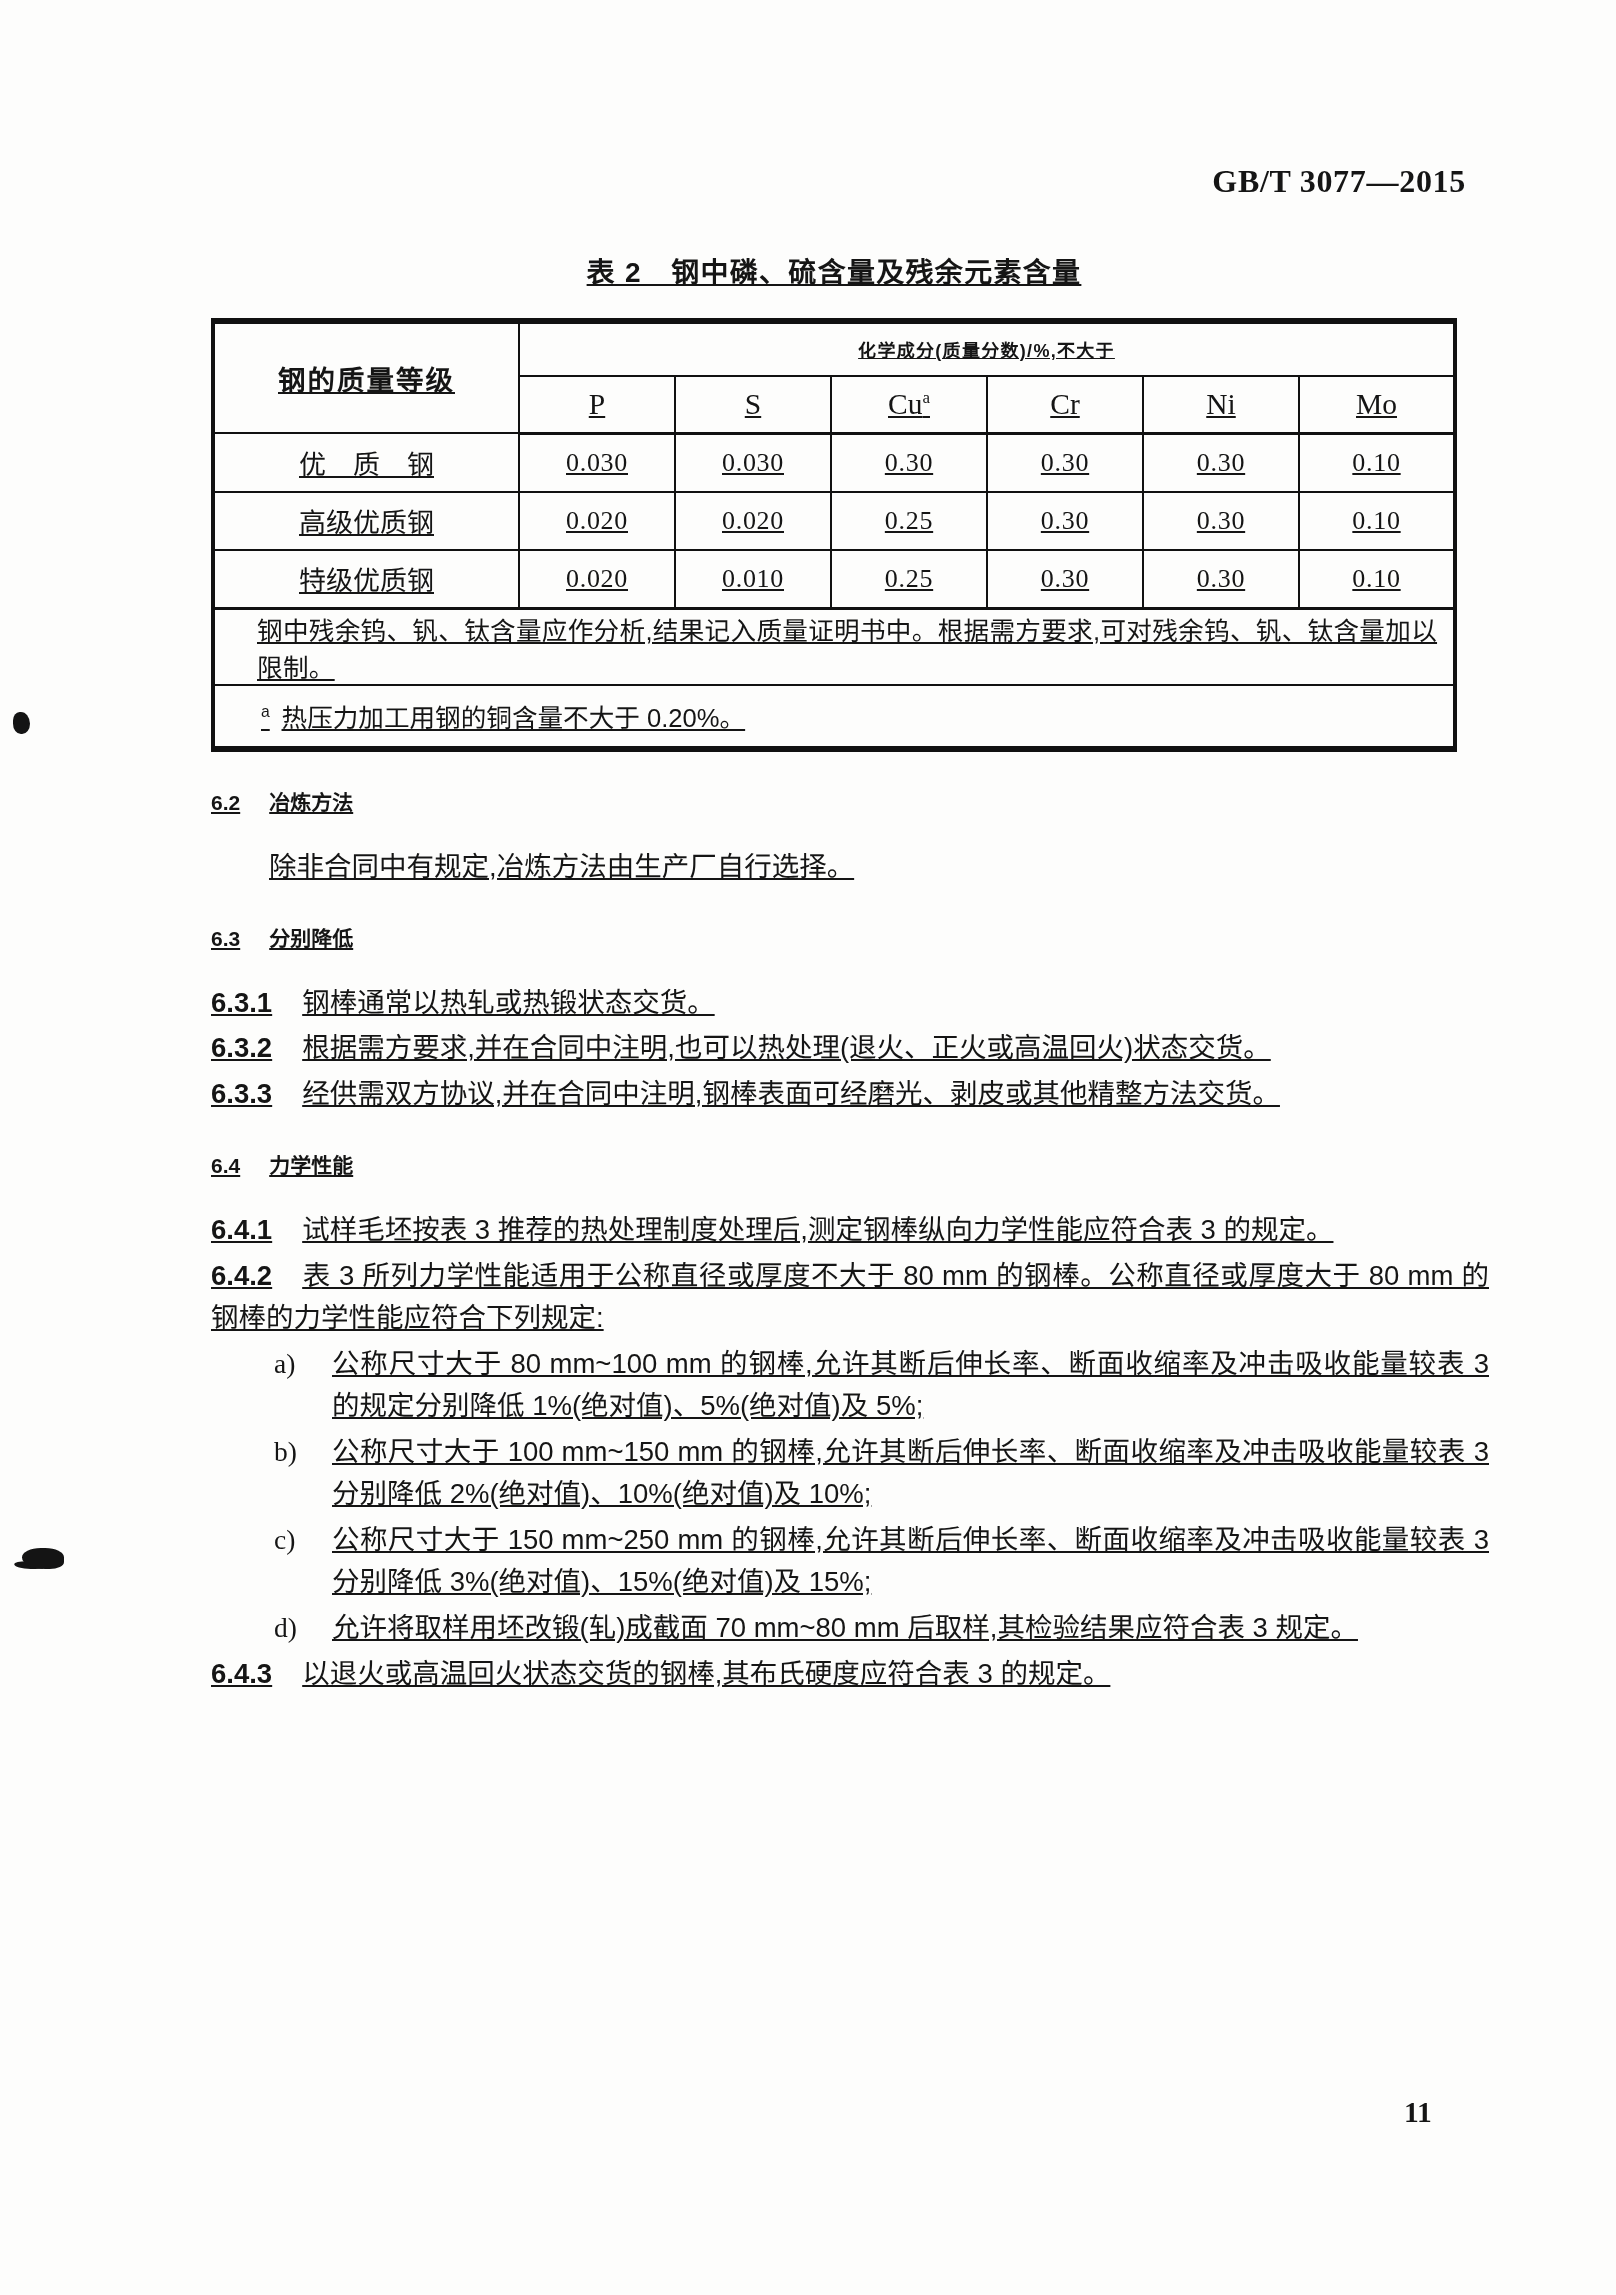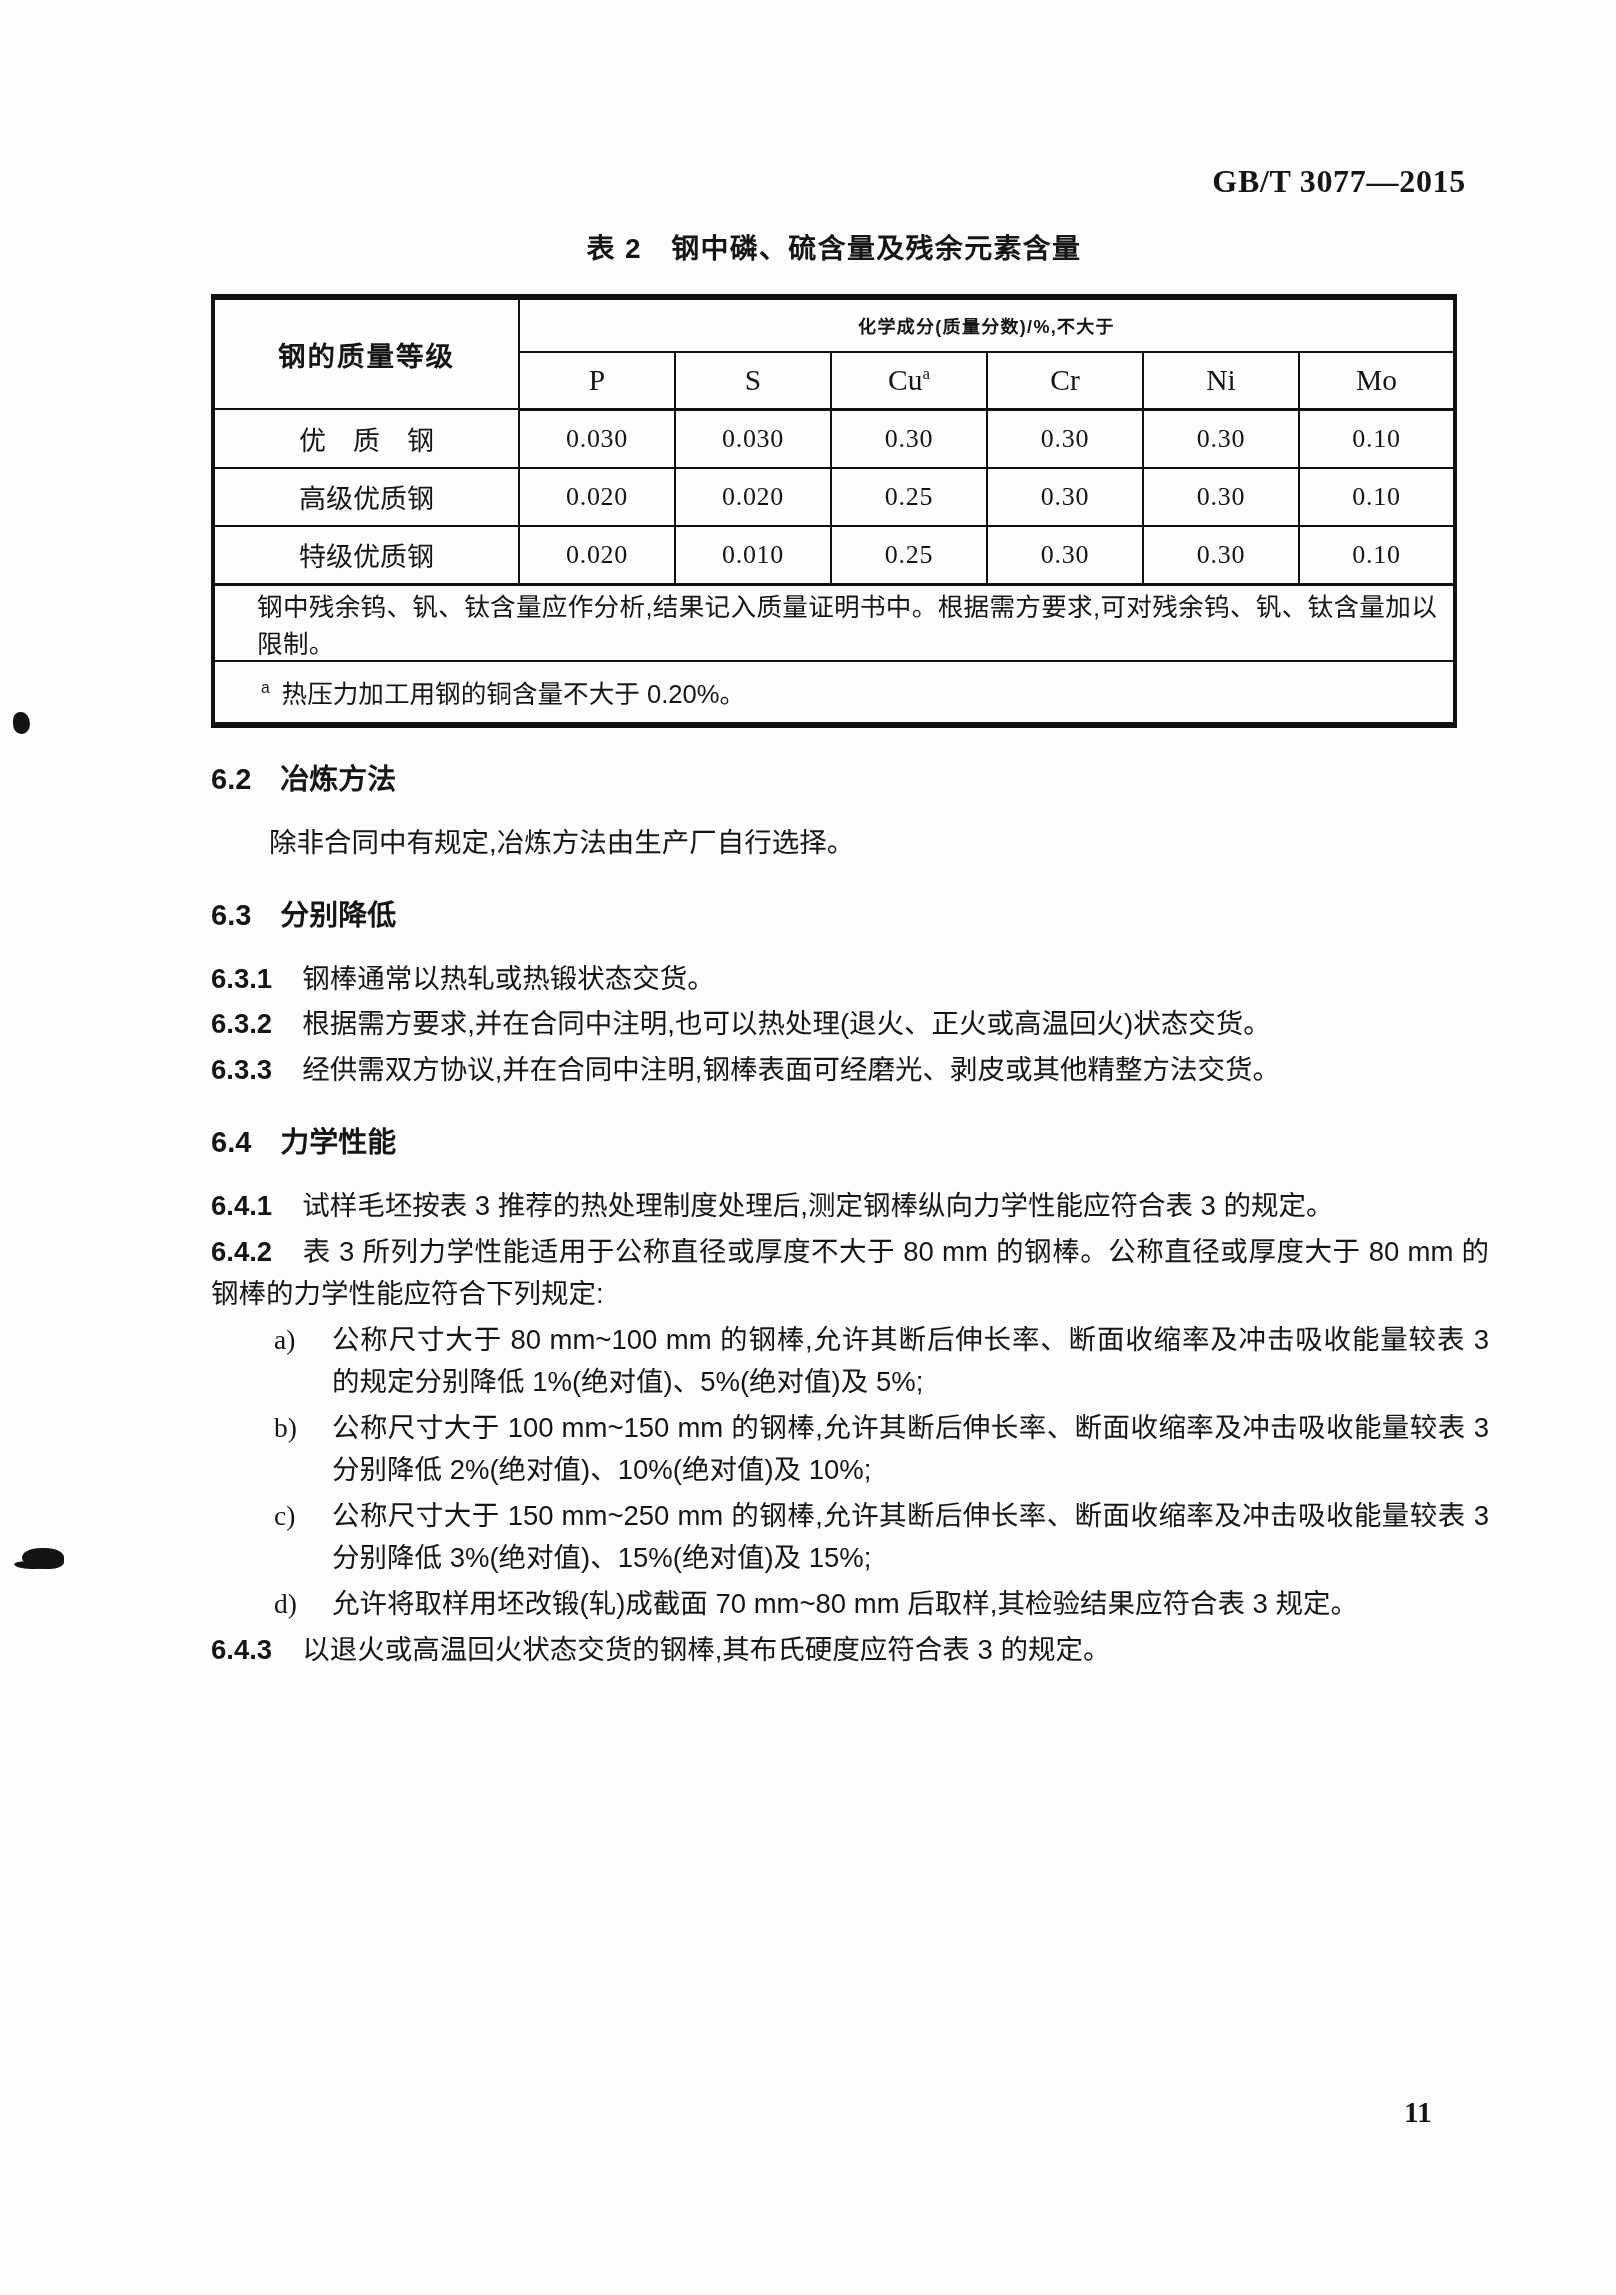--- a/index.html
+++ b/index.html
@@ -11,21 +11,21 @@
     font-family:"Liberation Sans",sans-serif;
     overflow:hidden;
   }
   
   .doc-header{
     position:absolute;top:163px;right:150px;
     font-family:"Liberation Serif",serif;
     font-weight:bold;font-size:32px;letter-spacing:0.7px;
   }
   
-  .content{position:absolute;left:211px;top:232px;width:1278px;}
+  .content{position:absolute;left:211px;top:256px;width:1278px;text-decoration:underline;}
   .table-title{
     width:1246px;text-align:center;
     font-size:28px;font-weight:bold;letter-spacing:1.3px;
     line-height:34px;margin:0 0 27.5px 0;
   }
   table.spec{
     width:1246px;border-collapse:collapse;table-layout:fixed;
     border:4.6px solid #111;border-top-width:6.6px;border-bottom-width:6.6px;
   }
   table.spec td{
@@ -42,21 +42,21 @@
   tr.dr td.val{font-family:"Liberation Serif",serif;font-size:26px;letter-spacing:0.7px;}
   tr.dr3 td{border-bottom:3.9px solid #111;}
   tr.note-row td{
     height:46px;text-align:left;padding:0 15.7px 0 42px;
     font-size:25.6px;border-bottom:2px solid #111;letter-spacing:0.3px;
   }
   tr.foot-row td{height:60px;text-align:left;padding:0 15.7px 0 46px;font-size:25.6px;}
   tr.foot-row sup{font-size:15.7px;vertical-align:super;margin-right:11.8px;line-height:0;}
   
   .body-text{font-size:27.5px;line-height:42px;}
-  .h6{font-size:29px;font-weight:bold;margin:34px 0 26px 0;line-height:34px;}
+  .h6{font-size:21px;font-weight:bold;margin:34px 0 26px 0;line-height:34px;}
   .h6 .num{margin-right:29px;}
   .para-plain{margin:0 0 0 0;text-indent:58px;text-align:justify;}
   .clause{margin-top:3.9px;text-align:justify;}
   .clause .cnum{font-weight:bold;margin-right:30px;}
   .item{position:relative;padding-left:121px;margin-top:3.9px;text-align:justify;}
   .item .marker{position:absolute;left:63px;top:0;font-family:"Liberation Serif",serif;}
   
   .page-num{
     position:absolute;left:1404px;top:2096px;
     font-family:"Liberation Serif",serif;font-size:29.5px;font-weight:bold;

